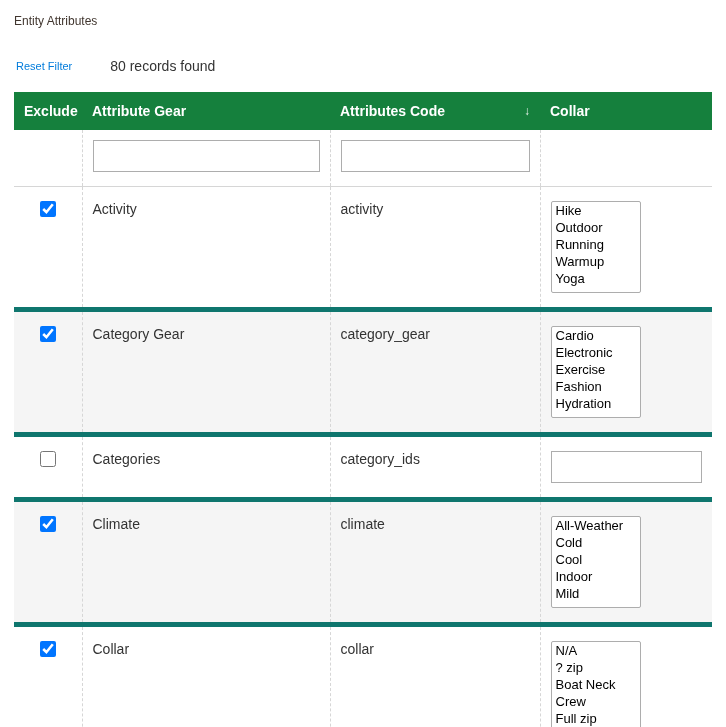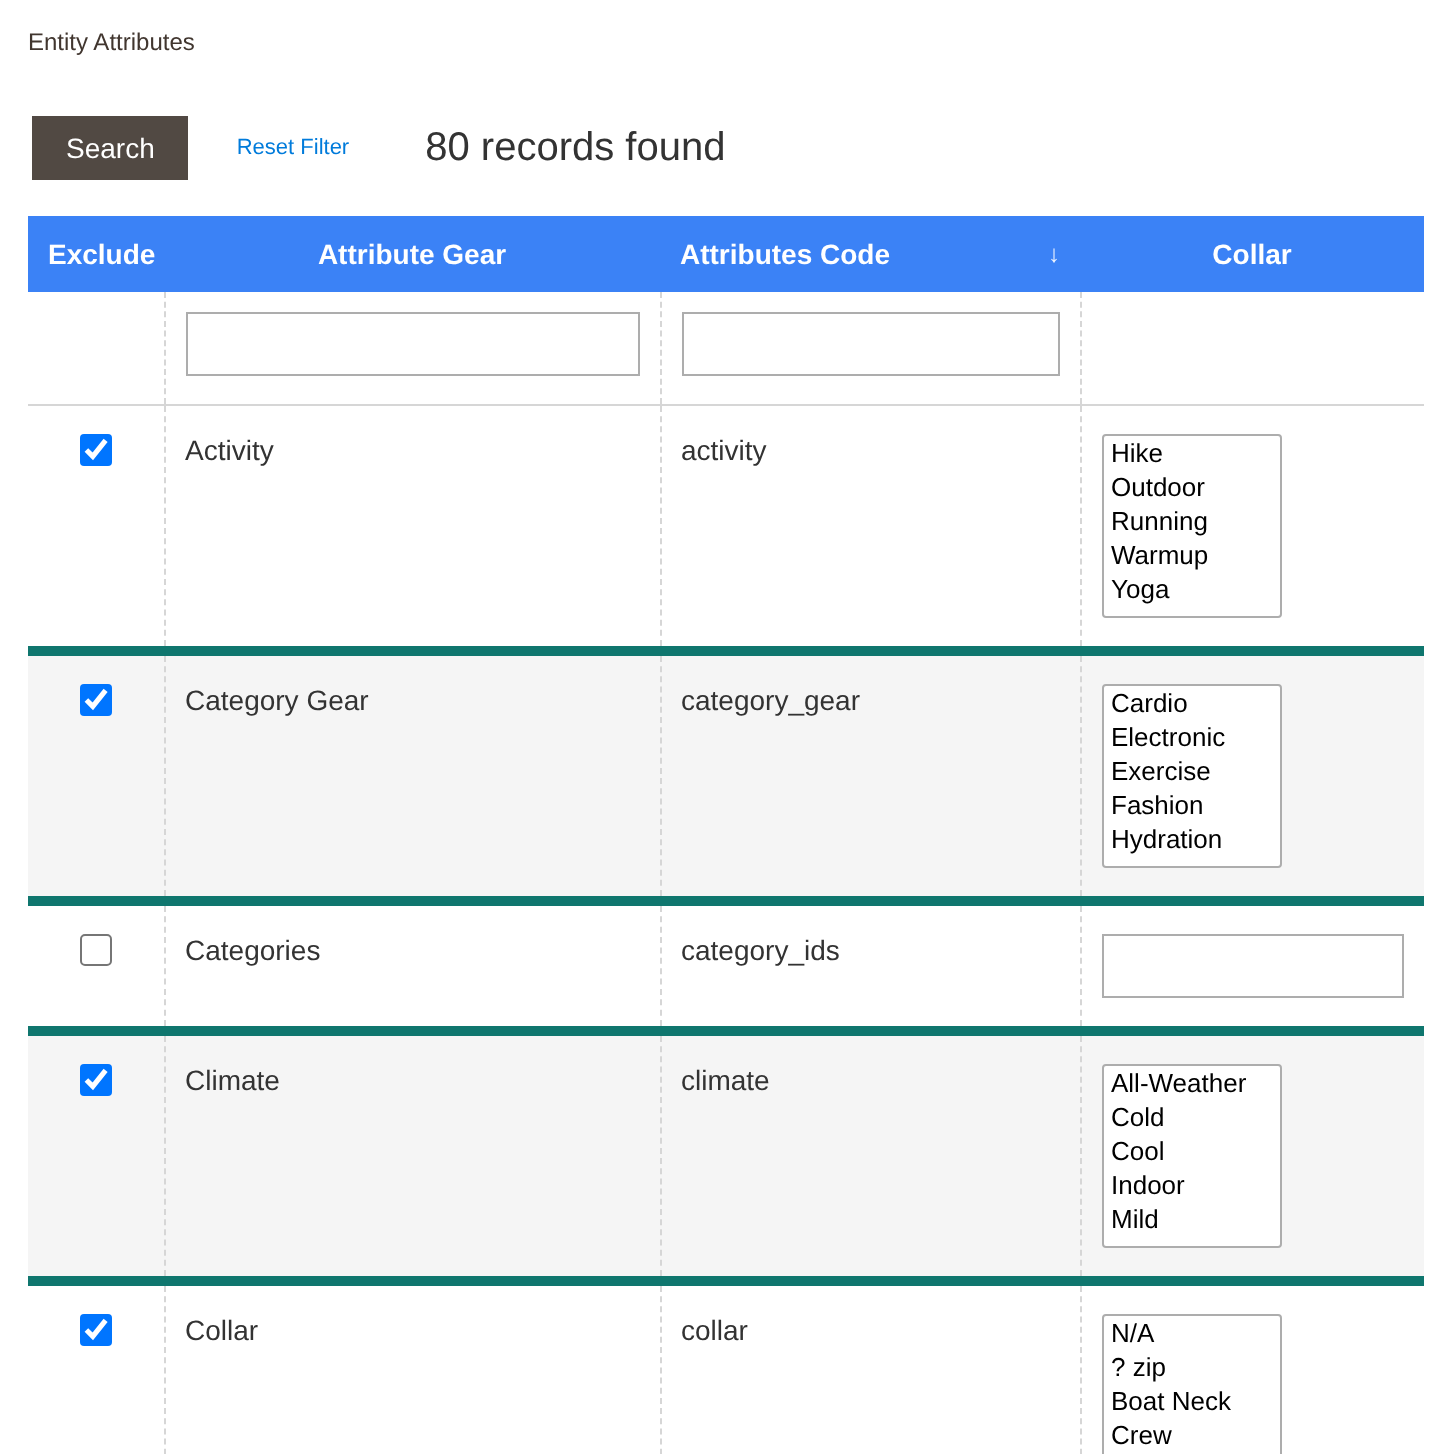--- a/index.html
+++ b/index.html
@@ -35,32 +35,32 @@
     .btn-reset {
       background: transparent;
       border: none;
       color: #007bdb;
       font-size: 11px;
       cursor: pointer;
       padding: 0;
     }
     .records-found {
       color: #333;
-      font-size: 20px;
+      font-size: 14px;
       margin-left: 14px;
     }
     table {
       width: 100%;
       border-collapse: collapse;
       table-layout: fixed;
     }
     thead th {
-      background: #3b82f6;
+      background: #15803d;
       color: #fff;
-      text-align: center;
+      text-align: left;
       font-weight: 600;
       font-size: 14px;
       padding: 11px 10px;
       border: none;
     }
     .col-exclude { width: 68px; text-align: center; }
     .col-label { width: 248px; }
     .col-code { width: 210px; }
     .col-filter { width: auto; }
     .sort-header {
@@ -128,21 +128,20 @@
     tbody tr.filter-row td:not(:last-child) {
       border-right: 1px dashed #d6d6d6;
     }
   </style>
 </head>
 <body>
 
 <h1 class="page-title">Entity Attributes</h1>
 
 <div class="toolbar">
-  <button class="btn-search">Search</button>
   <button class="btn-reset">Reset Filter</button>
   <span class="records-found">80 records found</span>
 </div>
 
 <table>
   <colgroup>
     <col class="col-exclude">
     <col class="col-label">
     <col class="col-code">
     <col class="col-filter">

